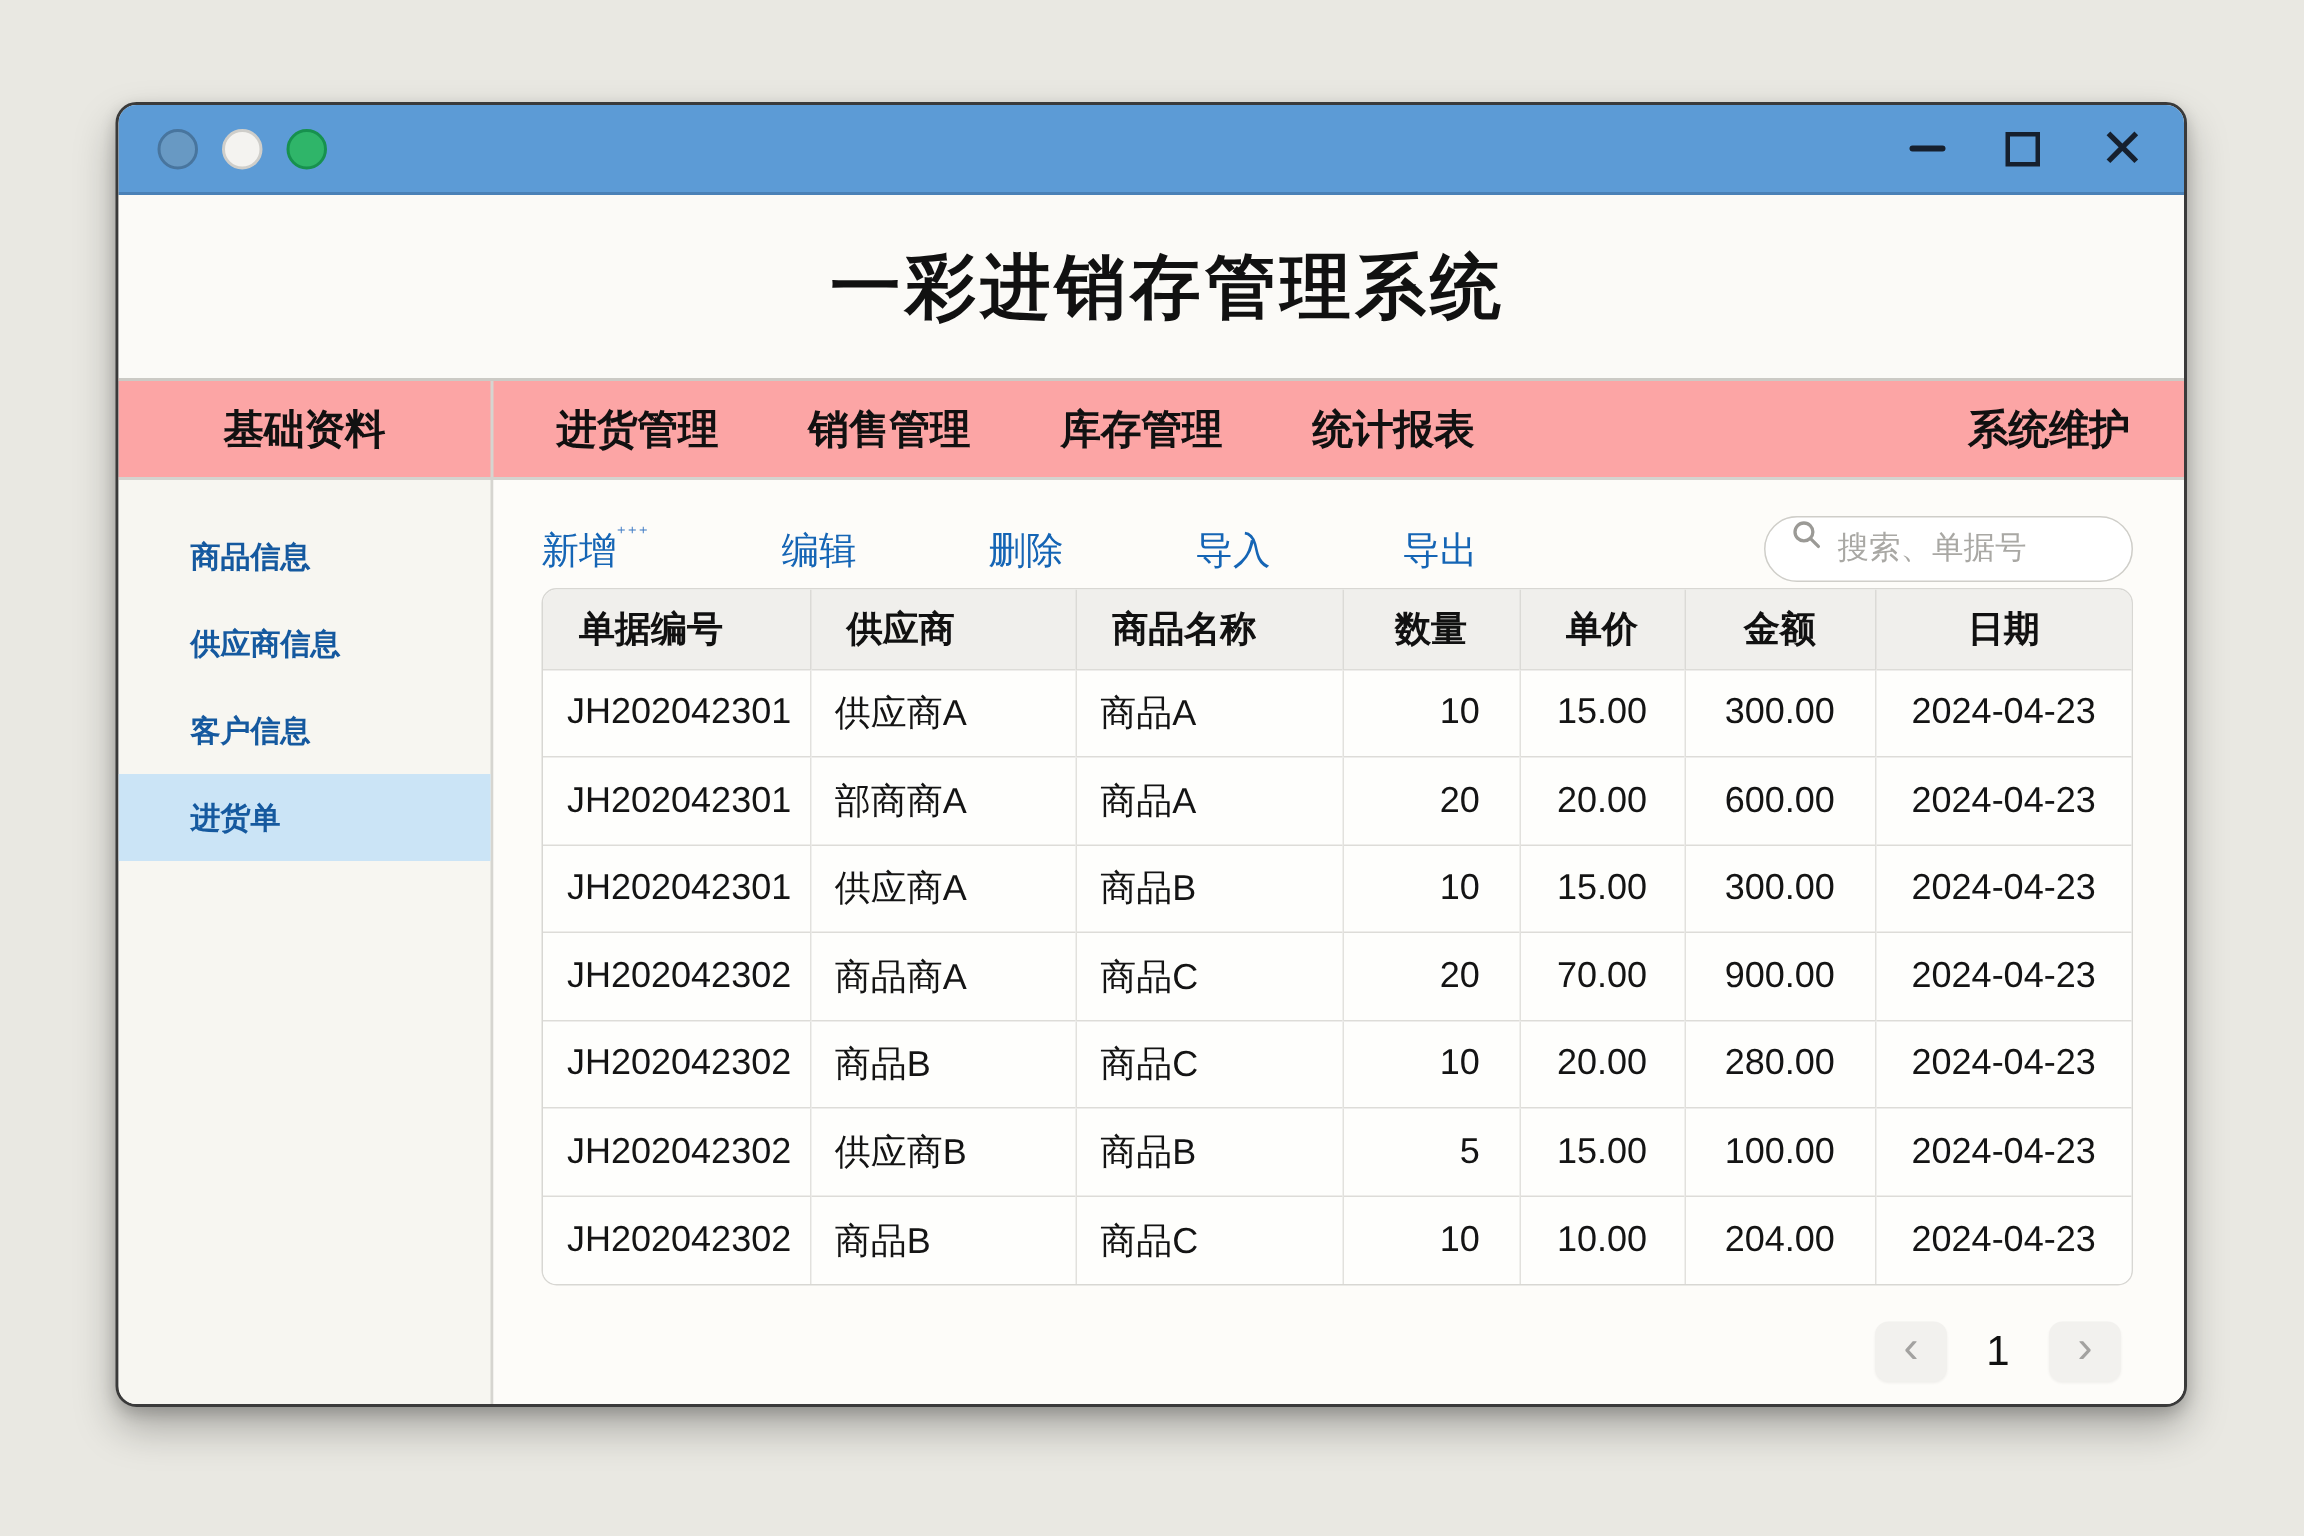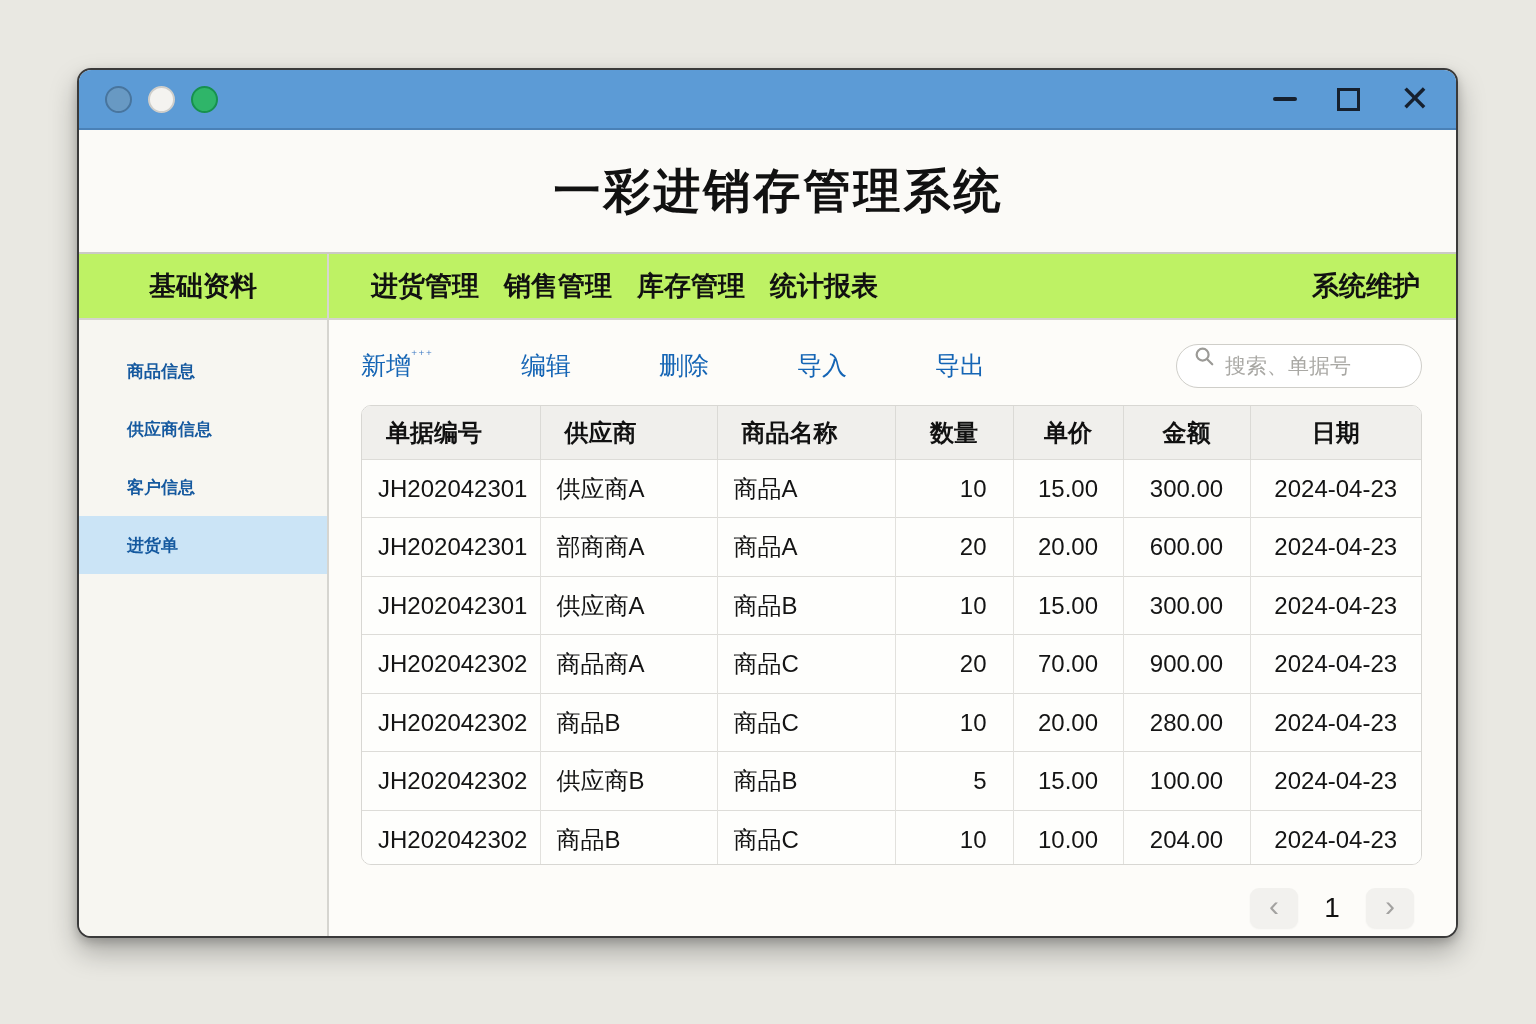--- a/index.html
+++ b/index.html
@@ -46,47 +46,47 @@
     background:#FBFAF7;
     padding-left:22px;
   }
   .app-title { font-size:47px; font-weight:bold; letter-spacing:3px; color:#111; }
   
   .navrow {
     height:68px; flex:0 0 68px;
     display:flex; align-items:stretch;
     border-top:2px solid #CBCAC5;
     border-bottom:2px solid #D4D3CE;
-    background:#bef264;
+    background:#fca5a5;
   }
   .nav-side-cell {
     width:250px; flex:0 0 250px;
     display:flex; align-items:center; justify-content:center;
     border-right:2px solid #D6D5D0;
     font-size:27px; font-weight:bold; color:#111;
   }
   .nav-items {
     flex:1; display:flex; align-items:center;
-    padding:0 36px 0 42px; gap:25px;
+    padding:0 36px 0 42px; gap:60px;
     font-size:27px; font-weight:bold; color:#111;
   }
   .nav-item { cursor:default; white-space:nowrap; }
   .nav-item:last-child { margin-left:auto; }
   
   .content { flex:1; display:flex; min-height:0; }
   .sidebar {
     width:250px; flex:0 0 250px;
     background:#F7F6F1;
     border-right:2px solid #D6D5D0;
     padding-top:22px;
   }
   .side-item {
     height:58px; display:flex; align-items:center;
     padding-left:48px;
-    font-size:17px; font-weight:600; color:#15599F;
+    font-size:20px; font-weight:600; color:#15599F;
     cursor:default;
   }
   .side-item.selected { background:#CBE4F6; }
   .main { flex:1; background:#FDFCF9; padding:20px 34px 0 32px; display:flex; flex-direction:column; }
   
   .toolbar { display:flex; align-items:center; height:52px; }
   .tool-btn {
     font-size:25px; font-weight:400; color:#1565B5;
     margin-right:88px; cursor:default; white-space:nowrap; position:relative;
   }
@@ -100,21 +100,20 @@
   }
   .search-icon { width:22px; height:22px; flex:0 0 22px; margin-right:10px; }
   .search-box input {
     border:none; outline:none; background:transparent;
     font-size:21px; color:#444; width:100%;
     font-family:"Liberation Sans","DejaVu Sans",sans-serif;
   }
   .search-box input::placeholder { color:#A9A8A4; }
   
   .table-wrap {
-    margin-top:14px;
     border:1.5px solid #D8D7D3;
     border-radius:10px;
     overflow:hidden;
     background:#fff;
   }
   table { width:100%; border-collapse:collapse; table-layout:fixed; }
   col.c0 { width:178px; } col.c1 { width:177px; } col.c2 { width:178px; }
   col.c3 { width:118px; } col.c4 { width:110px; } col.c5 { width:127px; }
   thead th {
     background:#F0EFEC;

